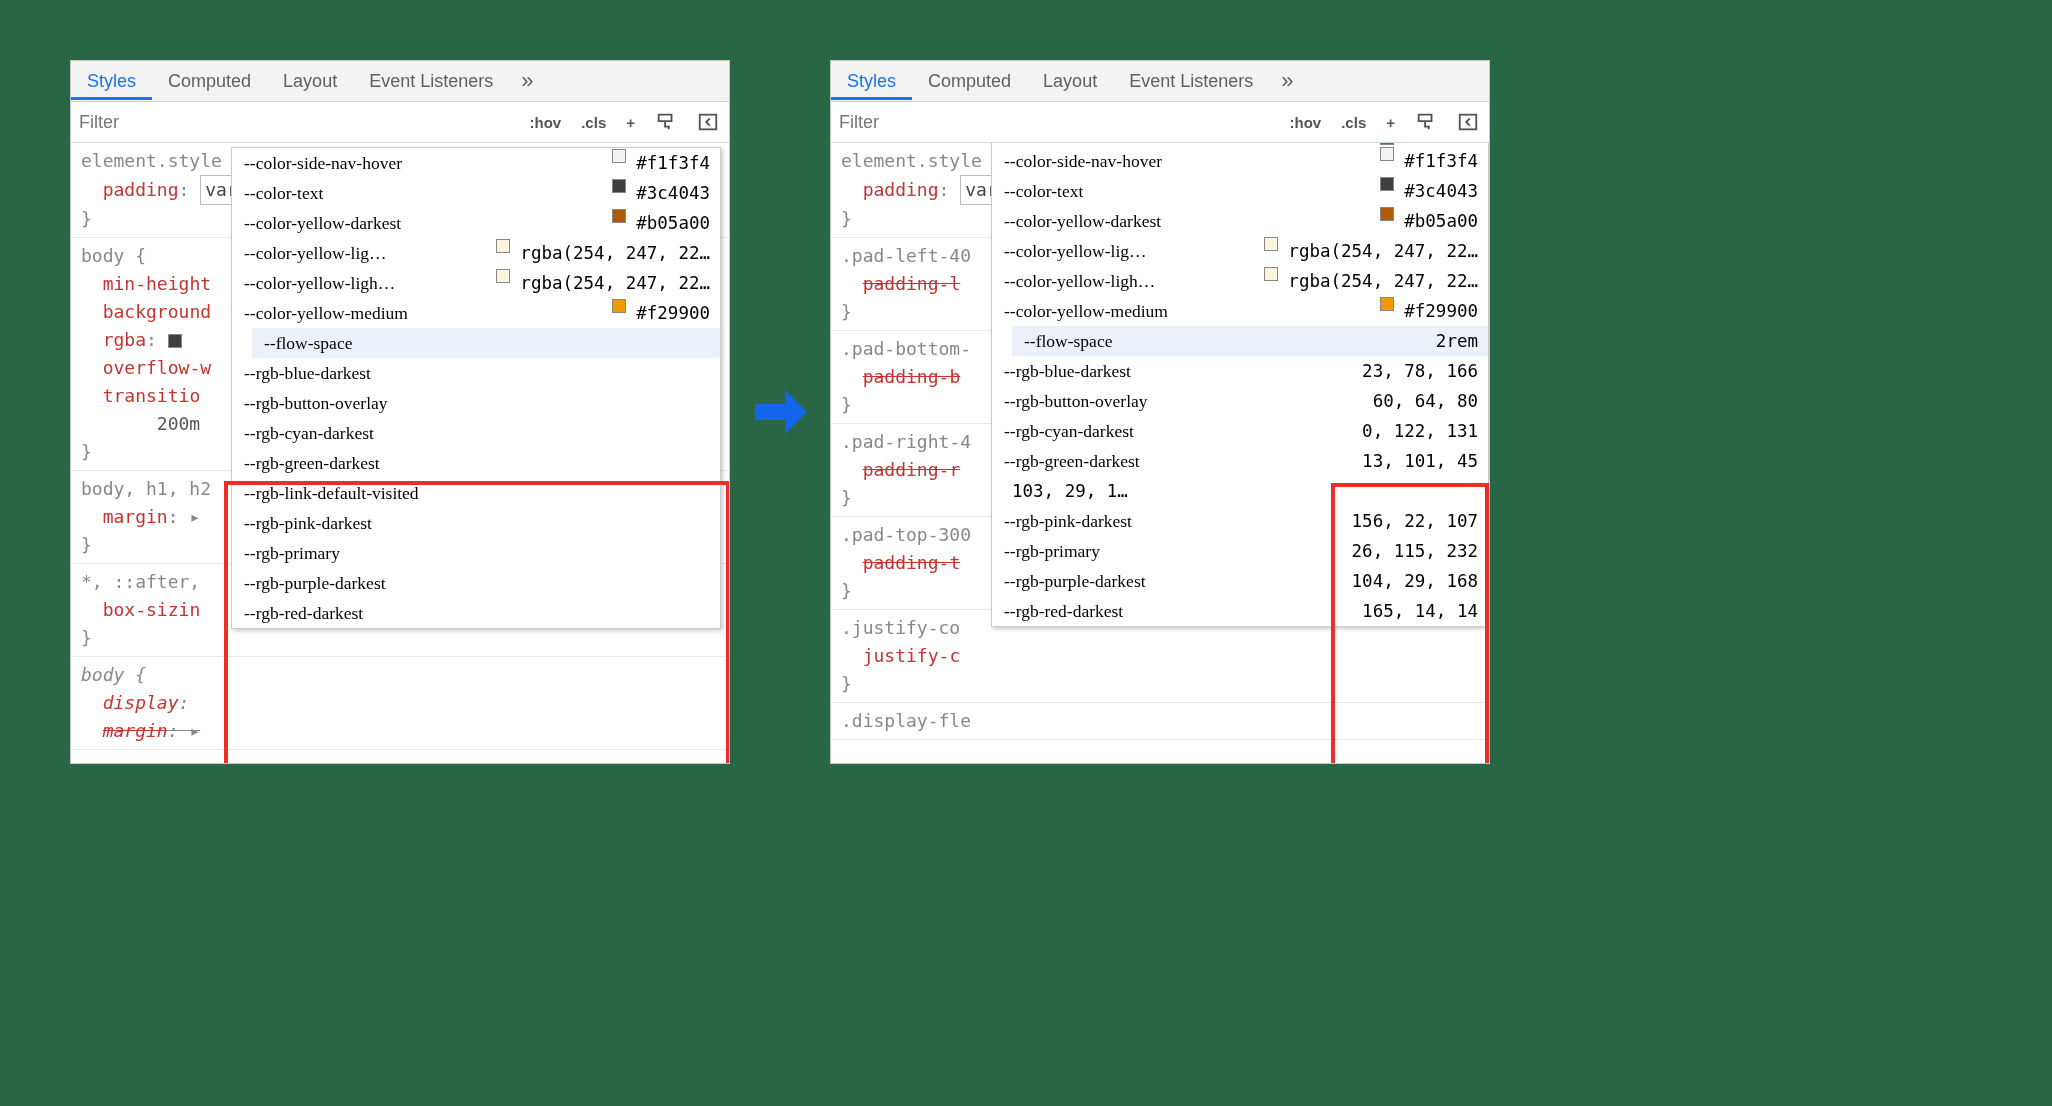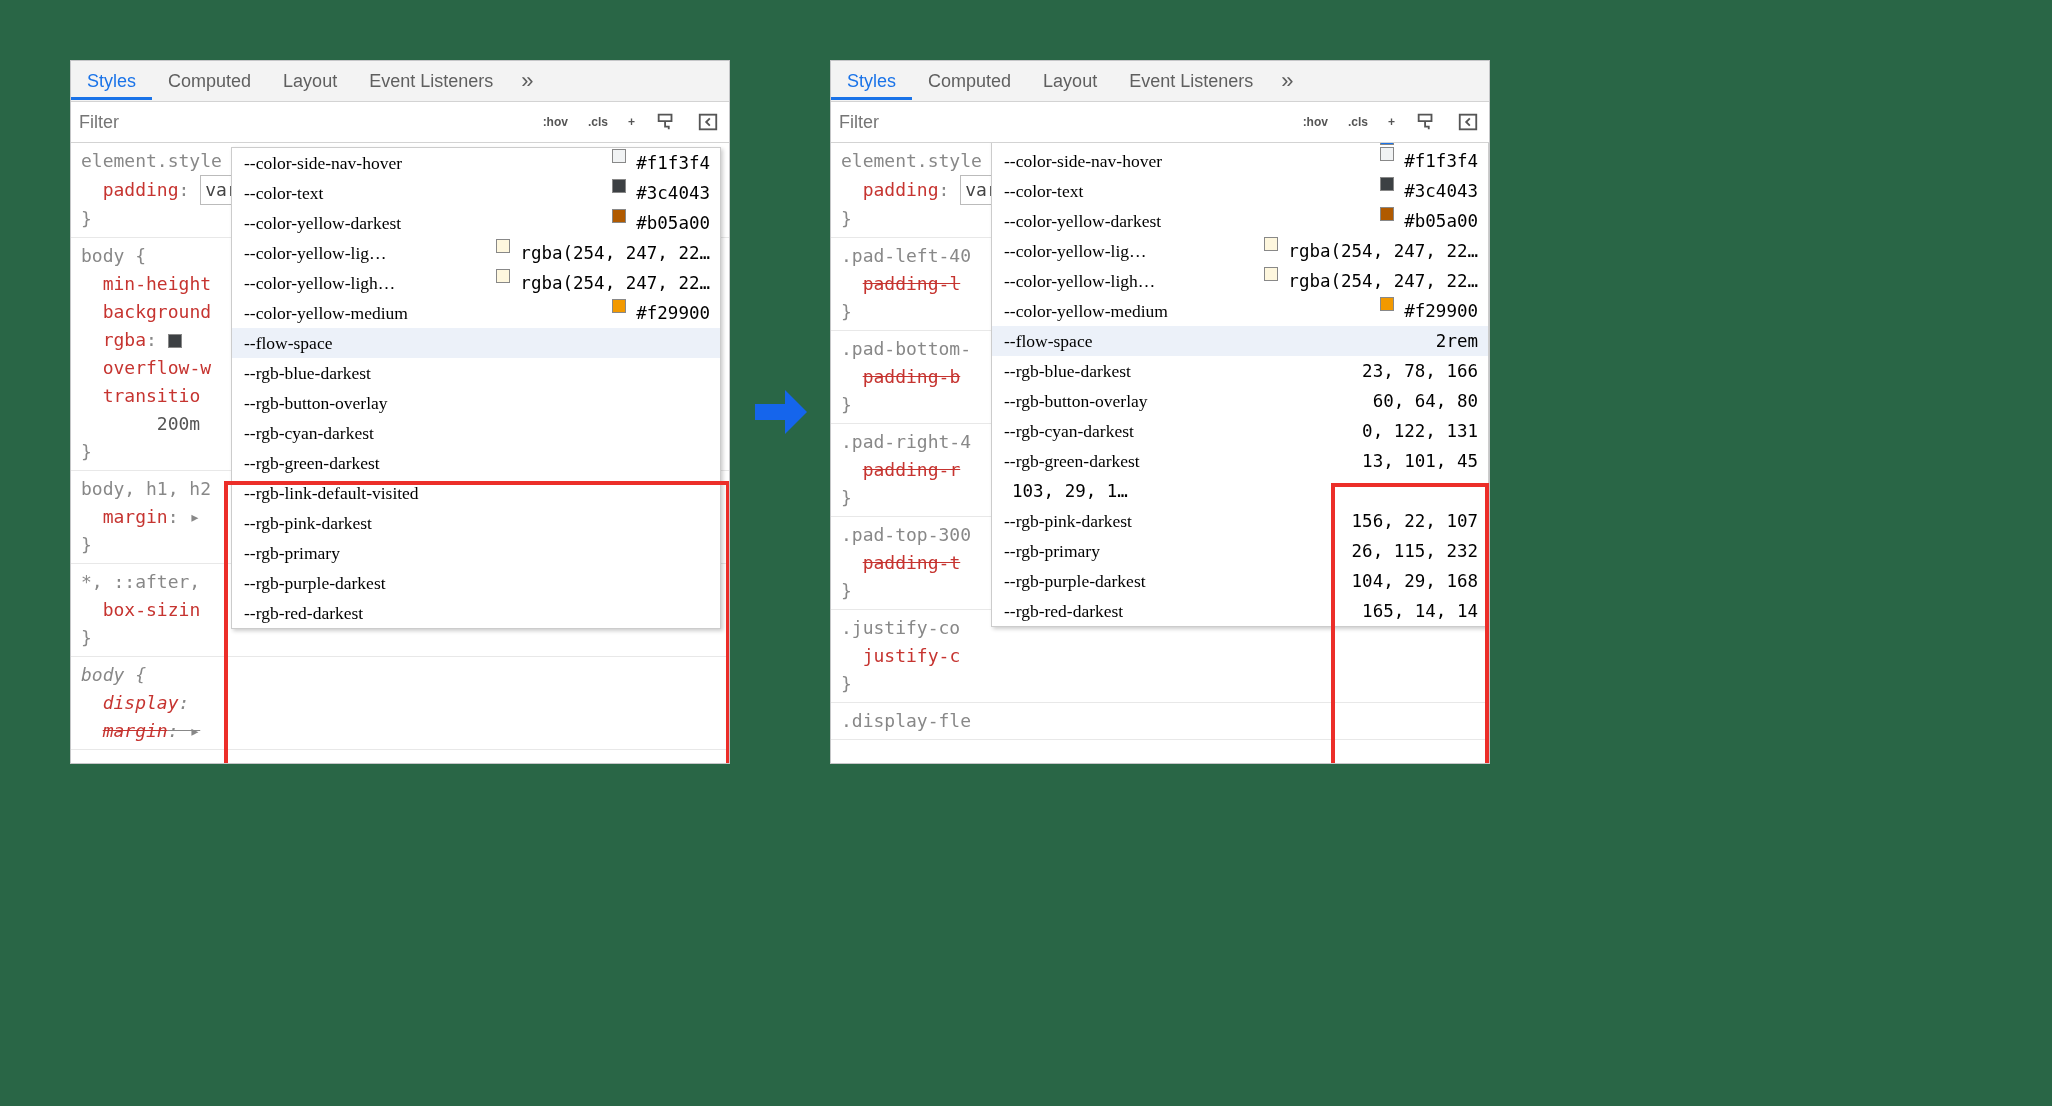--- a/index.html
+++ b/index.html
@@ -63,21 +63,21 @@
     font-size: 18px;
     color: #9b9b9b;
     outline: none;
     font-family: inherit;
   }
   .tool-btn {
     padding: 6px 10px;
     color: #555;
     cursor: pointer;
     font-weight: bold;
-    font-size: 12px;
+    font-size: 15px;
     display: inline-flex;
     align-items: center;
   }
   .tool-btn svg { display: block; }
   .rules {
     position: relative;
     flex: 1;
     background: #fff;
     overflow: hidden;
   }
@@ -116,21 +116,21 @@
     border: 1px solid #ccc;
     box-shadow: 2px 2px 4px rgba(0,0,0,.2);
     font-size: 17.5px;
     line-height: 28px;
   }
   .popup-row {
     display: flex;
     padding: 1px 10px 1px 12px;
     white-space: nowrap;
   }
-  .popup-row.hl { background: #ecf1f9; }
+  .popup-row.hl { background: #ecf1f9; margin-left: 20px; }
   .pname { flex: 1; overflow: hidden; text-overflow: ellipsis; font-family: Liberation Serif, serif; }
   .pval { text-align: center; padding-left: 8px; white-space: nowrap; }
   .arrow {
     width: 60px;
     height: 60px;
   }
   .arrow svg { width: 60px; height: 60px; }
   .redbox {
     position: absolute;
     border: 4px solid #ec2e29;

